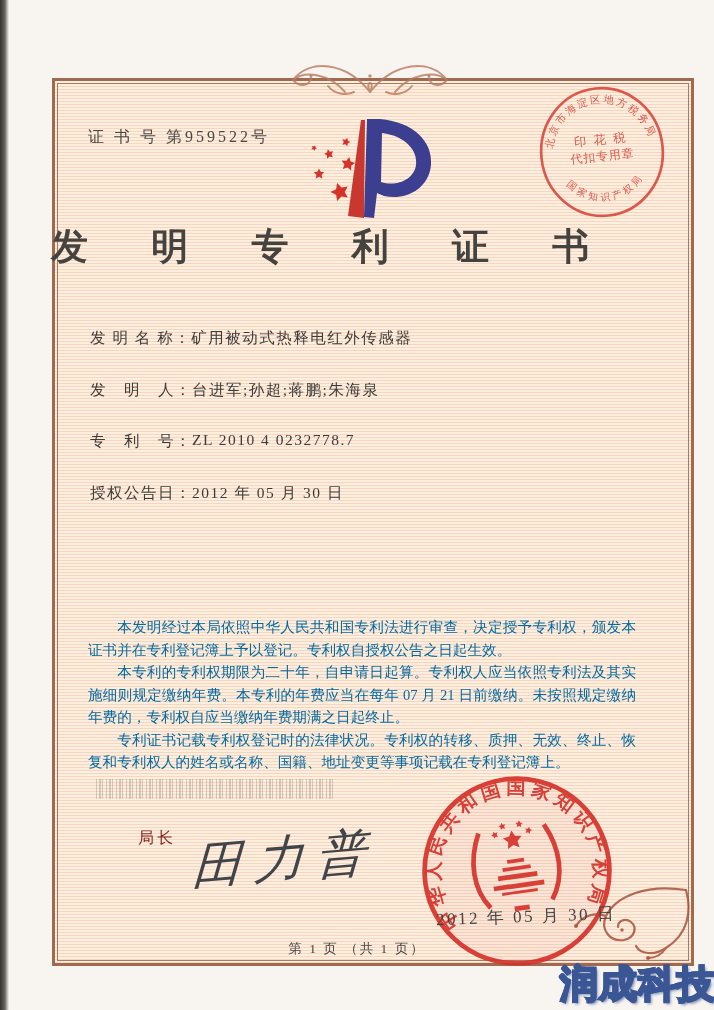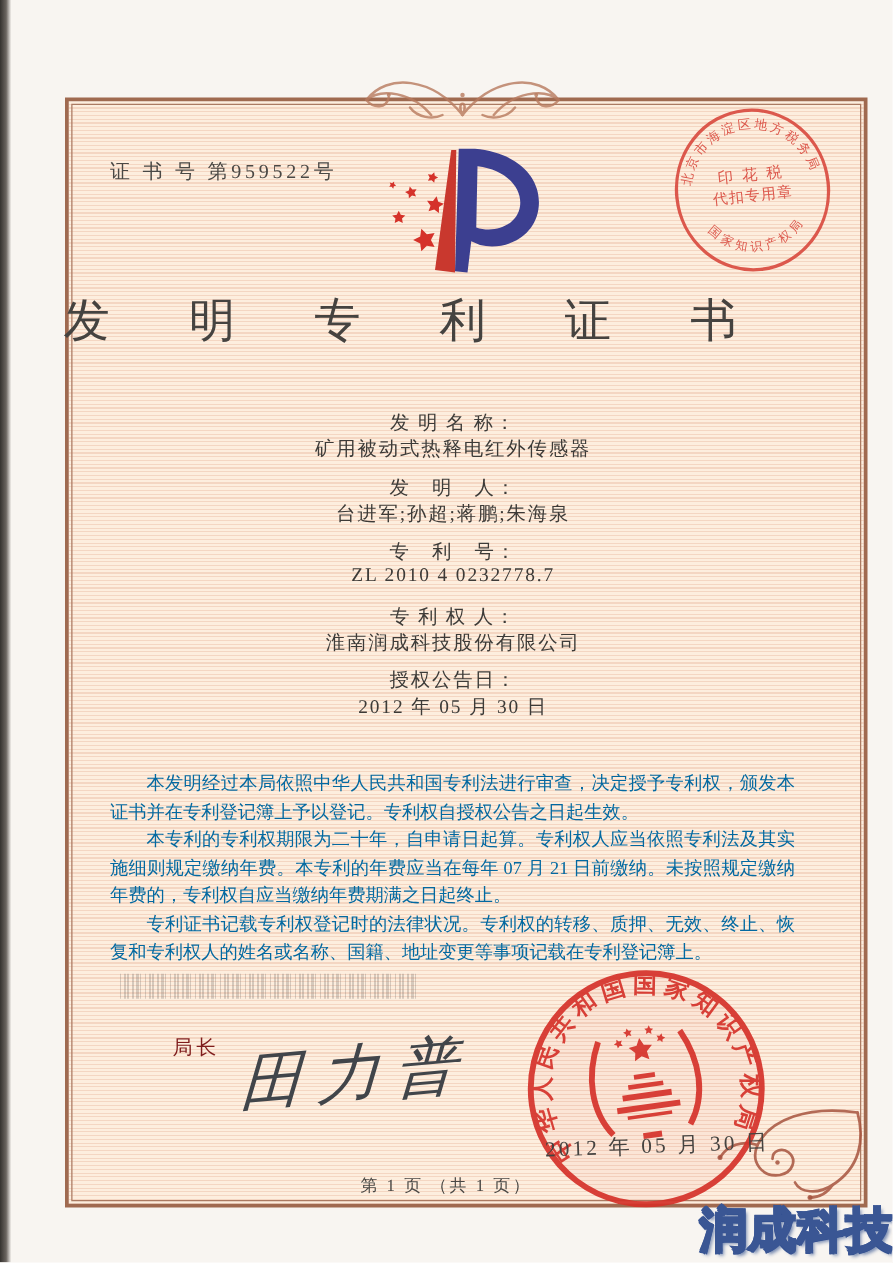--- a/index.html
+++ b/index.html
@@ -15,24 +15,24 @@
   }
   .frame{
     position:absolute; left:52px; top:78px; width:642px; height:888px; z-index:1;
     border:3px solid #a06a50; box-sizing:border-box;
     background:repeating-linear-gradient(180deg,#fdeede 0px,#fdeede 2px,#f4d6c2 2px,#f4d6c2 3px);
   }
   .frame::after{content:''; position:absolute; inset:2px; border:1px solid #ab7a62;}
   .cert-no{position:absolute; left:88px; top:127px; font-size:16px; letter-spacing:3px; color:#4a4845; z-index:5;}
   .logo{position:absolute; left:292px; top:115px; width:146px; height:108px; z-index:5;}
   .tax-seal{position:absolute; left:536px; top:84px; width:132px; height:136px; z-index:6; transform:rotate(-6deg); opacity:.88;}
-  .title{position:absolute; left:0; width:640px; top:232px; text-align:center; font-size:37px;
-    letter-spacing:27px; text-indent:27px; color:#454340; font-weight:400; z-index:5;}
+  .title{position:absolute; left:0; width:640px; top:222px; text-align:center; font-size:37px;
+    letter-spacing:27px; text-indent:27px; color:#454340; font-weight:700; z-index:5;}
   .fields{position:absolute; left:90px; top:328px; width:545px; z-index:5;}
-  .field-row{display:flex; align-items:center; height:29px; margin-bottom:22.5px; font-size:15.5px; letter-spacing:1.5px; color:#3d3b38; white-space:nowrap;flex-direction:column;}
+  .field-row{display:flex; align-items:flex-start; height:29px; margin-bottom:22.5px; font-size:15.5px; letter-spacing:1.5px; color:#3d3b38; white-space:nowrap;}
   .field-label{flex:none;}
   .field-value{flex:none;}
   .body-text{position:absolute; left:88px; top:616px; width:548px; z-index:5; font-size:14.6px; line-height:22.5px; text-align:justify; color:#0369a1;}
   .body-text p{margin:0; text-indent:2em;}
   .barcode{position:absolute; left:96px; top:779px; width:238px; height:20px; z-index:5; opacity:.28;
     background:repeating-linear-gradient(90deg,#6f6b67 0px,#6f6b67 1px,transparent 1px,transparent 3px,#6f6b67 3px,#6f6b67 5px,transparent 5px,transparent 6px,#6f6b67 6px,#6f6b67 7px,transparent 7px,transparent 10px);}
   .sig-title{position:absolute; left:138px; top:828px; font-size:16px; letter-spacing:3px; color:#7f1d1d; z-index:5;}
   .sig-name{position:absolute; left:192px; top:826px; font-size:50px; letter-spacing:12px; color:#41454a;
     transform:rotate(-5deg) skewX(-8deg); font-style:italic; z-index:5; white-space:nowrap;}
   .seal{position:absolute; left:418px; top:772px; width:198px; height:198px; z-index:6; transform:rotate(-8deg); opacity:.92;}
@@ -119,24 +119,20 @@
     </div>
     <div class="field-row">
       <span class="field-label">发　明　人：</span>
       <span class="field-value">台进军;孙超;蒋鹏;朱海泉</span>
     </div>
     <div class="field-row">
       <span class="field-label">专　利　号：</span>
       <span class="field-value">ZL 2010 4 0232778.7</span>
     </div>
     <div class="field-row">
-      <span class="field-label">专 利 权 人：</span>
-      <span class="field-value">淮南润成科技股份有限公司</span>
-    </div>
-    <div class="field-row">
       <span class="field-label">授权公告日：</span>
       <span class="field-value">2012 年 05 月 30 日</span>
     </div>
   </div>
 
   <div class="body-text">
     <p>本发明经过本局依照中华人民共和国专利法进行审查，决定授予专利权，颁发本证书并在专利登记簿上予以登记。专利权自授权公告之日起生效。</p>
     <p>本专利的专利权期限为二十年，自申请日起算。专利权人应当依照专利法及其实施细则规定缴纳年费。本专利的年费应当在每年 07 月 21 日前缴纳。未按照规定缴纳年费的，专利权自应当缴纳年费期满之日起终止。</p>
     <p>专利证书记载专利权登记时的法律状况。专利权的转移、质押、无效、终止、恢复和专利权人的姓名或名称、国籍、地址变更等事项记载在专利登记簿上。</p>
   </div>

